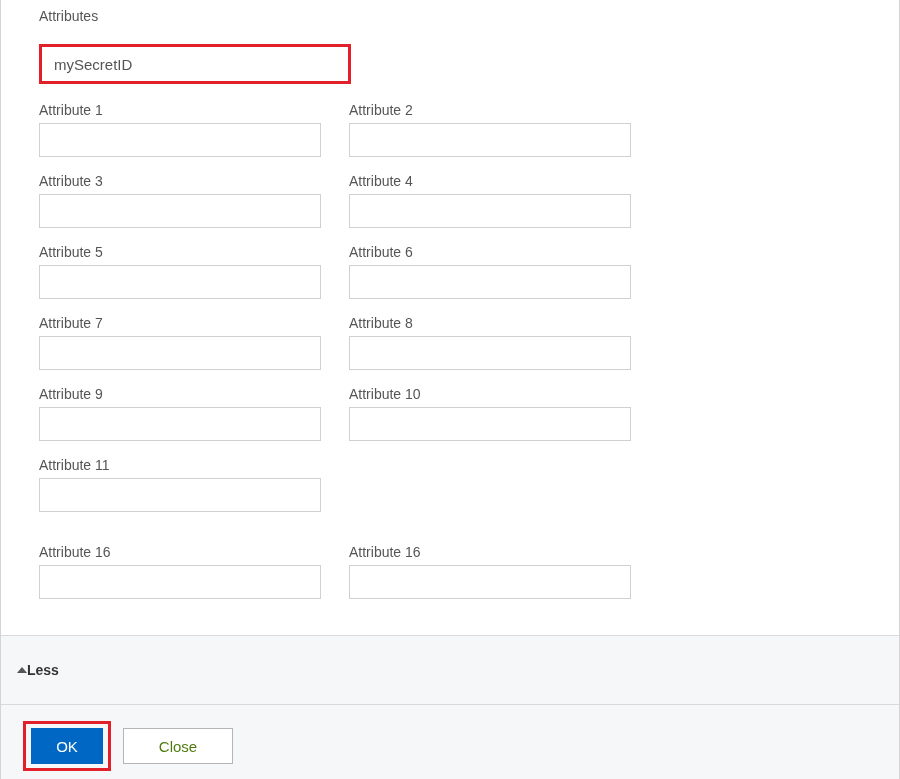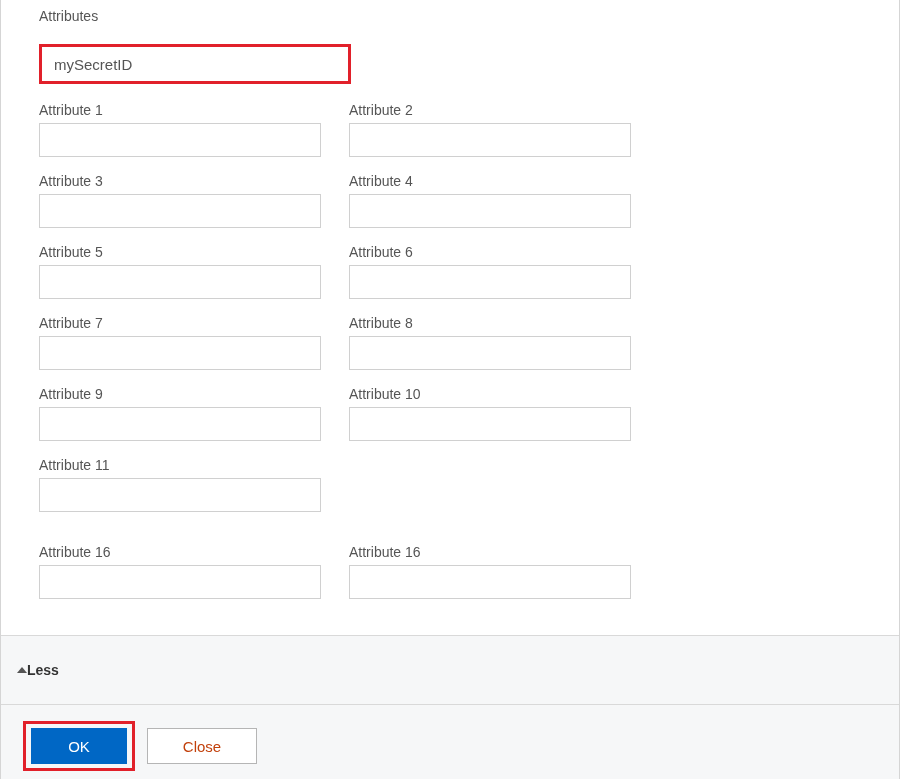--- a/index.html
+++ b/index.html
@@ -96,25 +96,25 @@
     font-size: 15px;
     cursor: pointer;
     display: inline-flex;
     align-items: center;
     justify-content: center;
   }
   .btn-primary {
     background: #0067c5;
     color: #fff;
     border: none;
-    width: 96px;
+    width: 72px;
   }
   .btn-secondary {
     background: #fff;
-    color: #c2410c;
+    color: #4d7c0f;
     border: 1px solid #b5b5b5;
     width: 110px;
   }
 </style>
 </head>
 <body>
 
 <div class="panel">
   <div class="section-body">
     <div class="section-label">Attributes</div>

